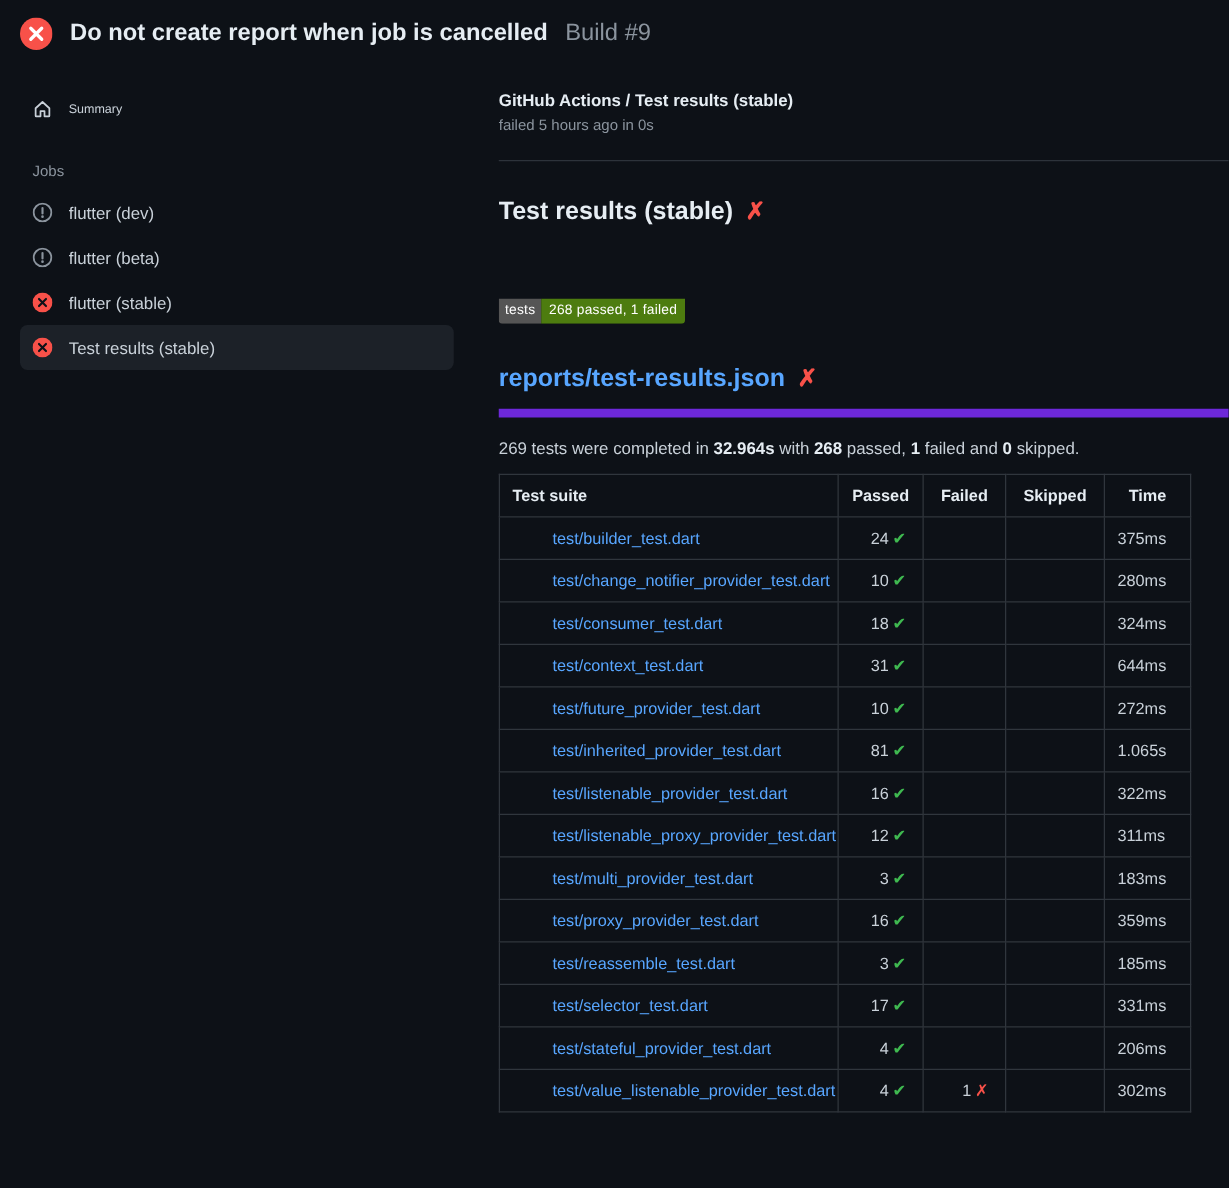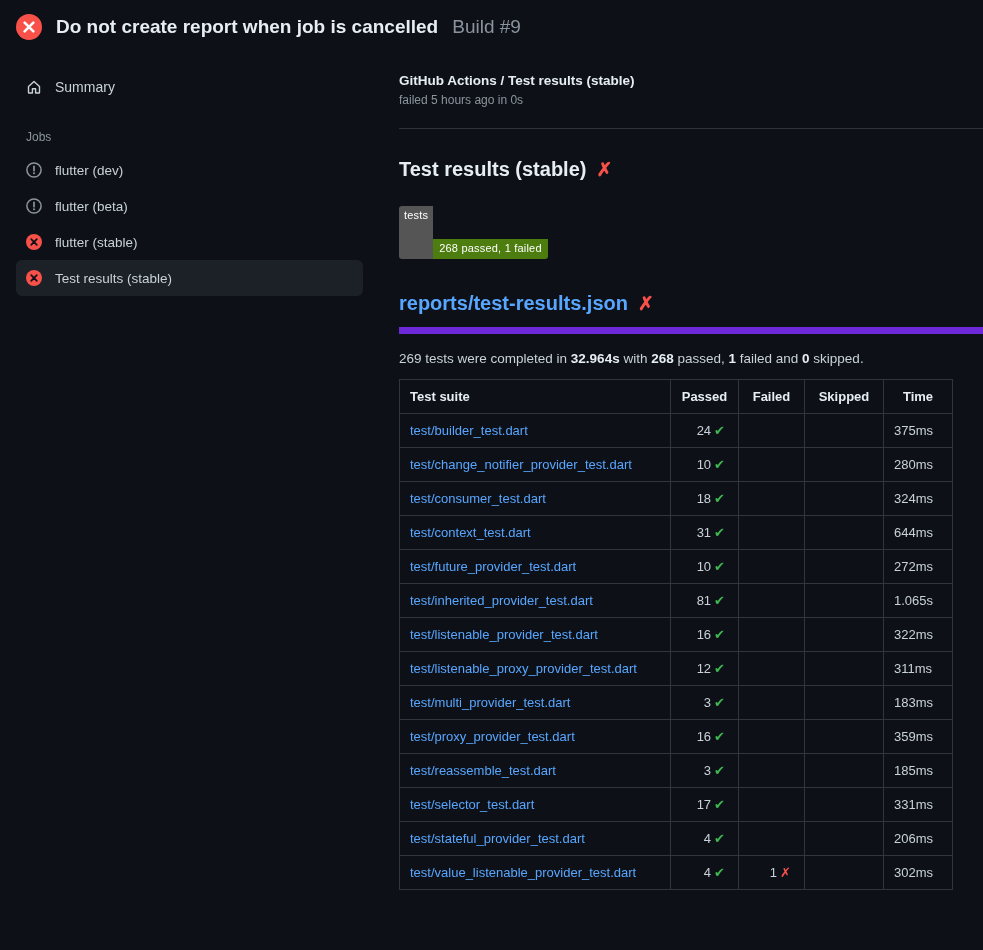--- a/index.html
+++ b/index.html
@@ -16,57 +16,57 @@
   .topbar { display:flex; align-items:center; gap:14px; padding:14px 16px 12px 16px; }
   .icon-lg { width:26px; height:26px; display:flex; }
   .icon-lg svg { display:block; }
   .title { margin:0; font-size:19px; font-weight:700; color:#e6edf3; }
   .build { font-size:19px; color:#8b949e; font-weight:400; }
 
   
   .layout { display:flex; align-items:flex-start; }
   .sidebar { width:375px; flex-shrink:0; padding:18px 12px 0 16px; }
   .side-item { display:flex; align-items:center; gap:13px; padding:9px 10px; border-radius:6px;
-               color:#c9d1d9; cursor:pointer; font-size:14px; }
+               color:#c9d1d9; cursor:pointer; font-size:10px; }
   .side-item .icon { width:16px; height:16px; display:flex; flex-shrink:0; }
   .jobs-heading { font-size:12px; color:#8b949e; margin:26px 0 8px 10px; }
   .job { font-size:13.5px; padding:10px; }
   .job.selected { background:#1c2128; }
 
   .main { flex:1; min-width:0; padding:21px 0 0 24px; }
   .crumb { font-size:13.5px; font-weight:700; color:#e6edf3; }
   .status { font-size:12px; color:#8b949e; margin-top:5px; }
   .divider { border-bottom:1px solid #2d333b; margin-top:21px; }
 
   .sec-title { margin:29px 0 0; font-size:20px; font-weight:700; color:#e6edf3;
                display:flex; align-items:center; gap:10px; }
   .cross { color:#f85149; font-weight:700; }
   .cross.lg { font-size:19px; line-height:1; }
 
   .badge { display:inline-flex; margin-top:25px; font-size:11px; color:#ffffff;
-           border-radius:3px; overflow:hidden; line-height:1; letter-spacing:0.2px; }
+           border-radius:3px; overflow:hidden; line-height:1; letter-spacing:0.2px;align-items:flex-end; }
   .badge-l { padding:4px 5px 5px; }
   .badge-r { padding:4px 6px 5px; }
 
   .report { margin:33px 0 0; font-size:20px; font-weight:600; display:flex; align-items:center;
             gap:10px; border-bottom:7px solid #6d28d9; padding-bottom:12px; }
   .report-link { text-decoration:none; }
 
   .summary { margin:17px 0 0; font-size:13.5px; color:#c9d1d9; }
   .summary b { color:#e6edf3; }
 
   
   table.results { border-collapse:collapse; table-layout:fixed; width:553px;
                   margin-top:13px; font-size:13px; }
   .results th, .results td { border:1px solid #30363d; padding:7px 10px; line-height:19px;
                              overflow:hidden; white-space:nowrap; }
   .results th { text-align:left; font-weight:700; color:#e6edf3; }
   .results th:not(:first-child) { text-align:center; }
   .results td.c-num { text-align:right; padding-right:13px; }
-  .results td a { text-decoration:none; }
+  .results td a { text-decoration:none;margin-left:32px; }
   .num { color:#c9d1d9; }
   .check { color:#3fb950; margin-left:3px; }
   .cross-sm { color:#f85149; margin-left:3px; }
 </style>
 </head>
 <body>
 
 <header class="topbar">
   <span class="icon-lg">
     <svg width="26" height="26" viewBox="0 0 16 16">

